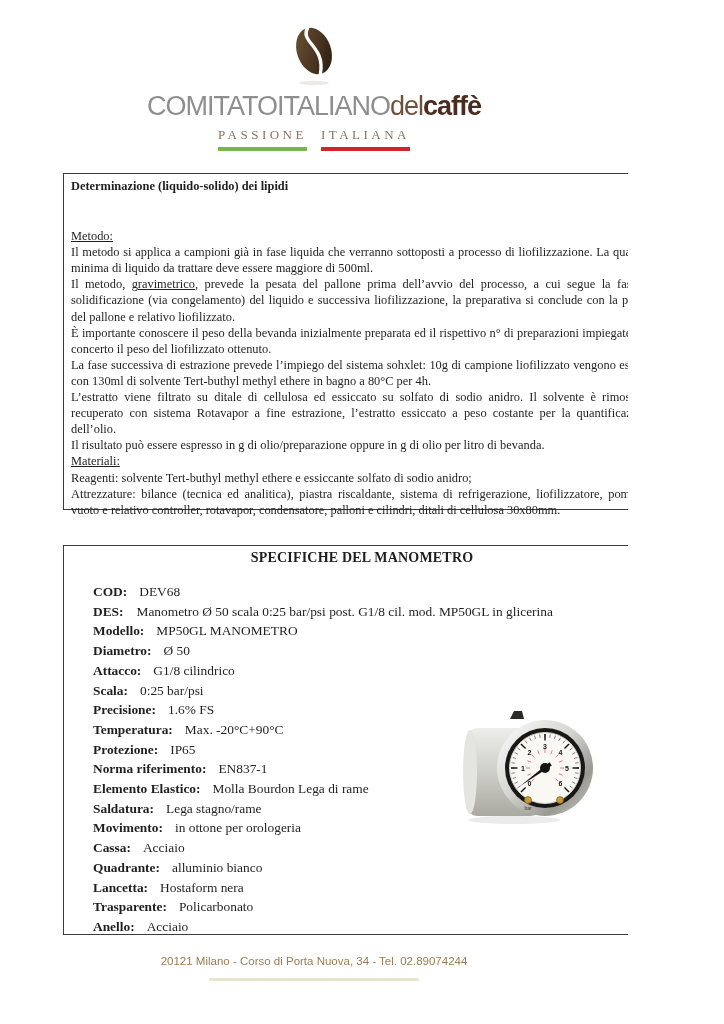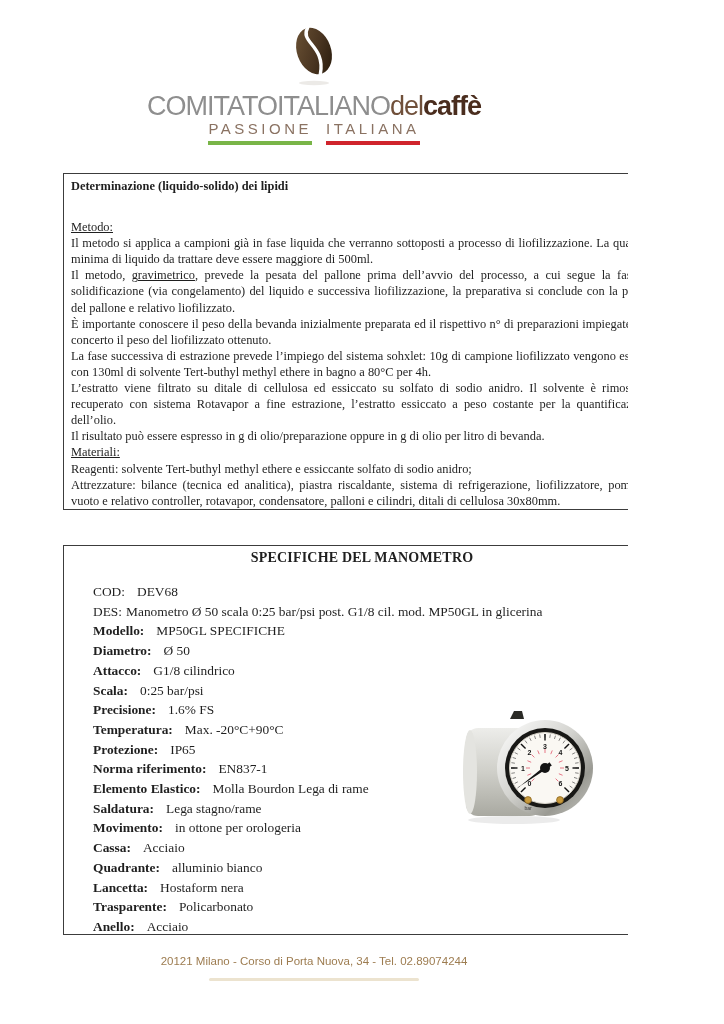--- a/index.html
+++ b/index.html
@@ -12,41 +12,41 @@
         font-family:"Liberation Serif",serif;color:var(--ink);}
 
   
   .logo{position:absolute;top:20px;left:0;right:0;text-align:center;}
   .bean-wrap{height:72px;}
   .brand{font-family:"Liberation Sans",sans-serif;font-size:27px;letter-spacing:-1px;
          line-height:28px;white-space:nowrap;}
   .brand .gray{color:var(--brand-gray);font-weight:400;}
   .brand .del{color:var(--brand-mid-brown);font-weight:400;}
   .brand .caffe{color:var(--brand-brown);font-weight:700;}
-  .tagline{font-family:Liberation Sans, sans-serif;font-size:15px;
+  .tagline{margin-top:7px;font-family:Liberation Serif, serif;font-size:13px;
            letter-spacing:3.5px;color:var(--tagline-brown);}
   .tagline .tag{padding-bottom:4px;margin:0 7px;display:inline-block;}
   .tagline .tag.green{border-bottom:4px solid var(--flag-green);}
   .tagline .tag.red{border-bottom:4px solid var(--flag-red);}
 
   
   .tbox{position:absolute;left:63px;width:582px;border:1px solid var(--border);
         padding:4px 7px;background:#fff;}
   .box1{top:173px;height:327px;font-size:12.4px;line-height:16.1px;text-align:justify;}
-  .box1 .b1-title{font-weight:bold;margin-bottom:25px;text-align:left;}
+  .box1 .b1-title{font-weight:bold;margin-bottom:34px;text-align:left;}
   .u{text-decoration:underline;}
   .p{margin:0;}
 
   .box2{top:545px;height:380px;font-size:13.4px;}
   .b2-title{text-align:center;font-weight:bold;font-size:14px;letter-spacing:.2px;}
   .spec{margin-top:16px;padding-left:22px;line-height:19.7px;}
   .spec-row .lab{font-weight:bold;}
-  .spec-row.plain .lab{font-weight:normal;text-align:right;}
+  .spec-row.plain .lab{font-weight:bold;text-align:right;}
   .spec-row .val{margin-left:12px;}
-  .spec-row.des .val{margin-left:4px;text-align:right;}
+  .spec-row.des .val{margin-left:13px;text-align:right;}
 
   
   .gauge{position:absolute;left:392px;top:158px;width:148px;height:128px;}
   .dialnum{font:bold 7px "Liberation Sans",sans-serif;fill:#141414;text-anchor:middle;}
   .barlbl{font:5px "Liberation Sans",sans-serif;fill:#3a3a3a;text-anchor:middle;}
 
   
   .footer{position:absolute;top:953px;left:0;right:0;text-align:center;
           font-family:"Liberation Sans",sans-serif;font-size:11.5px;line-height:17px;
           color:var(--footer-tan);}
@@ -94,21 +94,21 @@
     <div class="p"><span class="u">Materiali:</span></div>
     <div class="p"><span>Reagenti: solvente Tert-buthyl methyl ethere e essiccante solfato di sodio anidro;</span></div>
     <div class="p"><span>Attrezzature: bilance (tecnica ed analitica), piastra riscaldante, sistema di refrigerazione, liofilizzatore, pompa a vuoto e relativo controller, rotavapor, condensatore, palloni e cilindri, ditali di cellulosa 30x80mm.</span></div>
   </div>
 
   <div class="tbox box2">
     <div class="b2-title">SPECIFICHE DEL MANOMETRO</div>
     <div class="spec">
       <div class="spec-row plain"><span class="lab">COD:</span><span class="val">DEV68</span></div>
       <div class="spec-row plain des"><span class="lab">DES:</span><span class="val">Manometro Ø 50 scala 0:25 bar/psi post. G1/8 cil. mod. MP50GL in glicerina</span></div>
-      <div class="spec-row"><span class="lab">Modello:</span><span class="val">MP50GL SPECIFICHE</span></div>
+      <div class="spec-row"><span class="lab">Modello:</span><span class="val">MP50GL MANOMETRO</span></div>
       <div class="spec-row"><span class="lab">Diametro:</span><span class="val">Ø 50</span></div>
       <div class="spec-row"><span class="lab">Attacco:</span><span class="val">G1/8 cilindrico</span></div>
       <div class="spec-row"><span class="lab">Scala:</span><span class="val">0:25 bar/psi</span></div>
       <div class="spec-row"><span class="lab">Precisione:</span><span class="val">1.6% FS</span></div>
       <div class="spec-row"><span class="lab">Temperatura:</span><span class="val">Max. -20°C+90°C</span></div>
       <div class="spec-row"><span class="lab">Protezione:</span><span class="val">IP65</span></div>
       <div class="spec-row"><span class="lab">Norma riferimento:</span><span class="val">EN837-1</span></div>
       <div class="spec-row"><span class="lab">Elemento Elastico:</span><span class="val">Molla Bourdon Lega di rame</span></div>
       <div class="spec-row"><span class="lab">Saldatura:</span><span class="val">Lega stagno/rame</span></div>
       <div class="spec-row"><span class="lab">Movimento:</span><span class="val">in ottone per orologeria</span></div>

